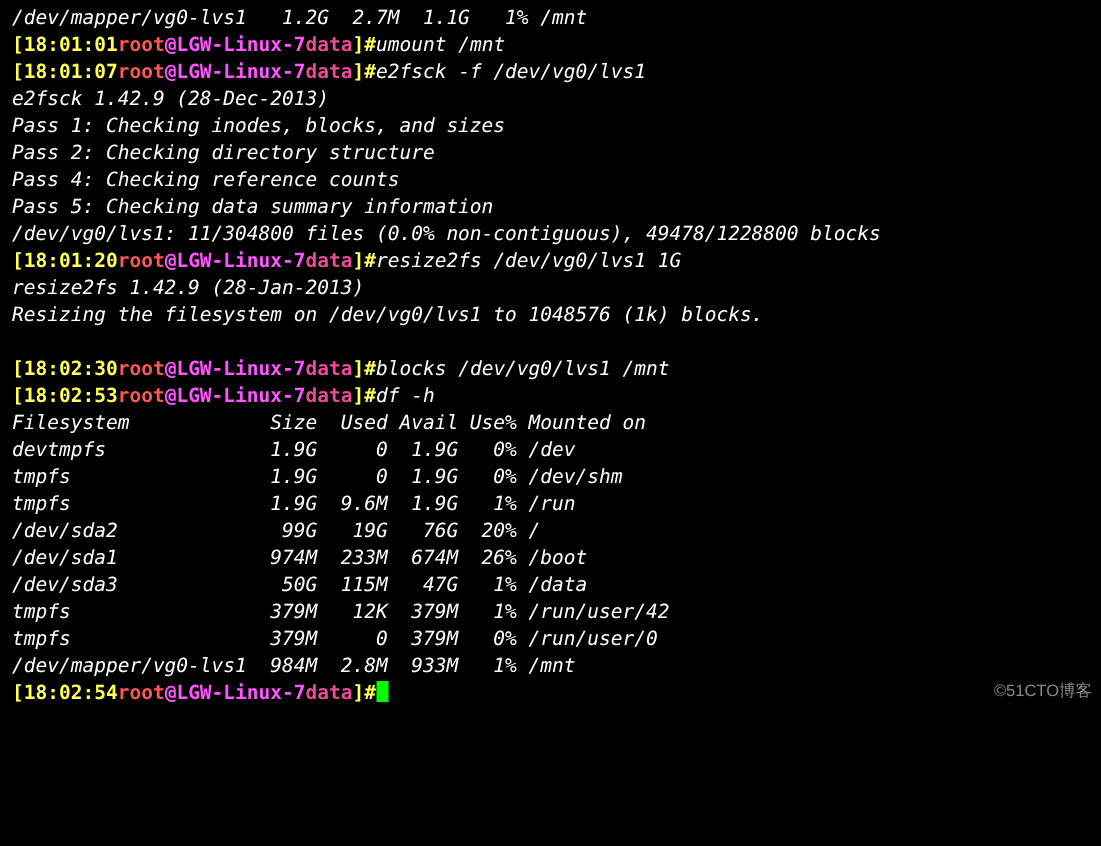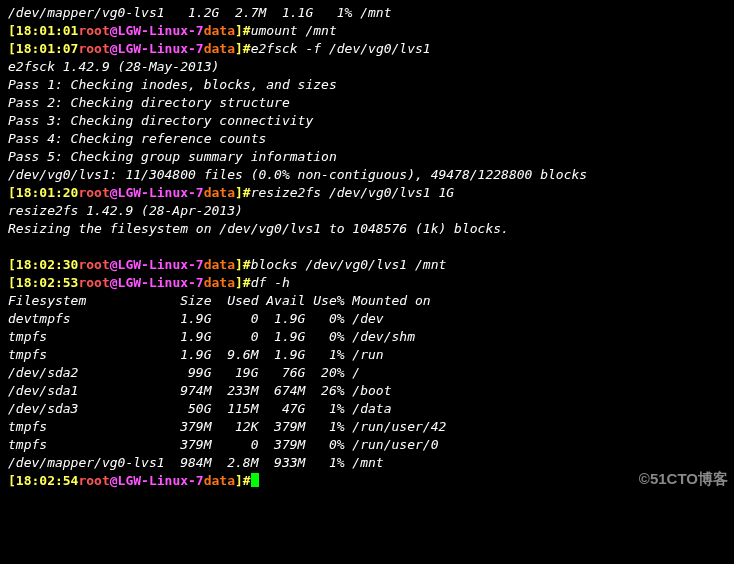--- a/index.html
+++ b/index.html
@@ -10,60 +10,58 @@
     font-size: 13px;
     line-height: 18px;
     color: #fff;
     width: 718px;
     position: relative;
   }
   .line { white-space: pre; }
   .b-yellow { color: #ffff55; font-weight: bold; }
   .b-red    { color: #ff5555; font-weight: bold; text-align: right; }
   .b-magenta{ color: #ff55ff; font-weight: bold; }
-  .b-cyan   { color: #f97316; font-weight: bold; }
+  .b-cyan   { color: #ec4899; font-weight: bold; }
   .white    { color: #ffffff; font-style: italic; }
   .cursor {
     display: inline-block;
     width: 8px; height: 14px;
     background: #00ff00;
     vertical-align: -2px;
   }
   .watermark {
     position: absolute;
     right: 6px;
     bottom: 6px;
     color: #888;
-    font-size: 15px;
+    font-size: 11px;
     font-family: sans-serif;
-    font-weight: bold;
   }
 </style>
 </head>
 <body>
 
 <div id="term">
 
   <div class="line white">/dev/mapper/vg0-lvs1   1.2G  2.7M  1.1G   1% /mnt</div>
 
   <div class="line"><span class="b-yellow">[</span><span class="b-yellow">18:01:01</span><span class="b-red">root</span><span class="b-magenta">@</span><span class="b-magenta">LGW-Linux-7</span><span class="b-cyan">data</span><span class="b-yellow">]</span><span class="b-yellow">#</span><span class="white">umount /mnt</span></div>
 
   <div class="line"><span class="b-yellow">[</span><span class="b-yellow">18:01:07</span><span class="b-red">root</span><span class="b-magenta">@</span><span class="b-magenta">LGW-Linux-7</span><span class="b-cyan">data</span><span class="b-yellow">]</span><span class="b-yellow">#</span><span class="white">e2fsck -f /dev/vg0/lvs1</span></div>
 
-  <div class="line white">e2fsck 1.42.9 (28-May-2013)</div>
+  <div class="line white">e2fsck 1.42.9 (28-Dec-2013)</div>
   <div class="line white">Pass 1: Checking inodes, blocks, and sizes</div>
   <div class="line white">Pass 2: Checking directory structure</div>
-  <div class="line white">Pass 3: Checking directory connectivity</div>
   <div class="line white">Pass 4: Checking reference counts</div>
-  <div class="line white">Pass 5: Checking group summary information</div>
+  <div class="line white">Pass 5: Checking data summary information</div>
   <div class="line white">/dev/vg0/lvs1: 11/304800 files (0.0% non-contiguous), 49478/1228800 blocks</div>
 
   <div class="line"><span class="b-yellow">[</span><span class="b-yellow">18:01:20</span><span class="b-red">root</span><span class="b-magenta">@</span><span class="b-magenta">LGW-Linux-7</span><span class="b-cyan">data</span><span class="b-yellow">]</span><span class="b-yellow">#</span><span class="white">resize2fs /dev/vg0/lvs1 1G</span></div>
 
-  <div class="line white">resize2fs 1.42.9 (28-Apr-2013)</div>
+  <div class="line white">resize2fs 1.42.9 (28-Jan-2013)</div>
   <div class="line white">Resizing the filesystem on /dev/vg0/lvs1 to 1048576 (1k) blocks.</div>
 
   <div class="line white"> </div>
 
   <div class="line"><span class="b-yellow">[</span><span class="b-yellow">18:02:30</span><span class="b-red">root</span><span class="b-magenta">@</span><span class="b-magenta">LGW-Linux-7</span><span class="b-cyan">data</span><span class="b-yellow">]</span><span class="b-yellow">#</span><span class="white">blocks /dev/vg0/lvs1 /mnt</span></div>
 
   <div class="line"><span class="b-yellow">[</span><span class="b-yellow">18:02:53</span><span class="b-red">root</span><span class="b-magenta">@</span><span class="b-magenta">LGW-Linux-7</span><span class="b-cyan">data</span><span class="b-yellow">]</span><span class="b-yellow">#</span><span class="white">df -h</span></div>
 
   <div class="line white">Filesystem            Size  Used Avail Use% Mounted on</div>
   <div class="line white">devtmpfs              1.9G     0  1.9G   0% /dev</div>

